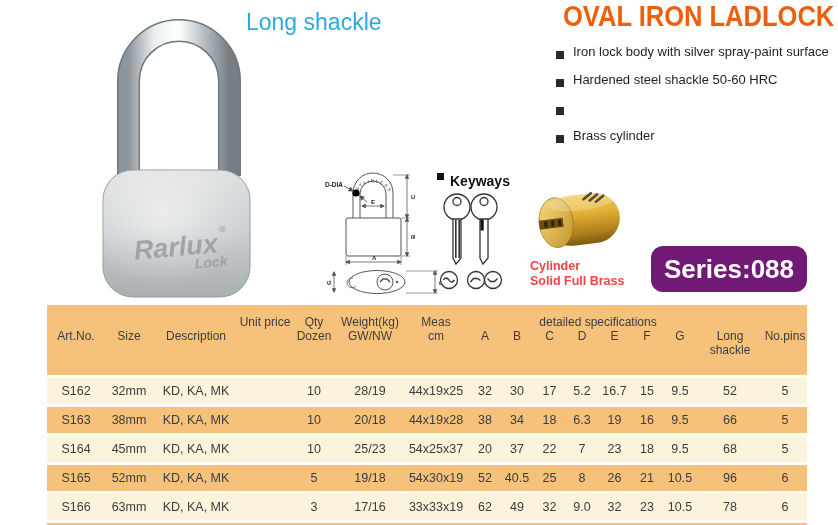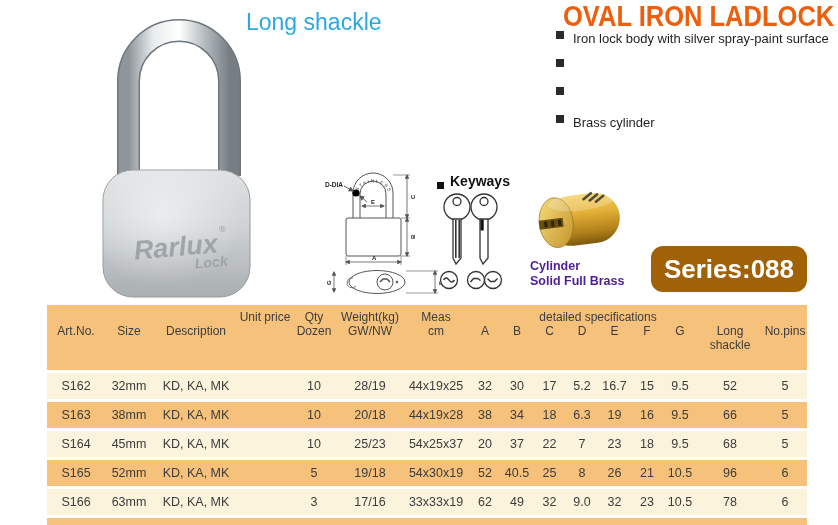--- a/index.html
+++ b/index.html
@@ -9,44 +9,44 @@
   }
   .abs{position:absolute;}
 
   
   .page-title{
     left:563px;top:0px;width:280px;
     font-size:29px;font-weight:bold;color:#ED5F0D;white-space:nowrap;
     transform:scaleX(.88);transform-origin:left top;letter-spacing:0px;
   }
   .features{left:556px;top:31px;width:280px;}
-  .feature{display:flex;align-items:flex-start;height:28px;color:#1f1f1f;font-size:13px;}
+  .feature{display:flex;align-items:flex-end;height:28px;color:#1f1f1f;font-size:13px;}
   .feature .sq{width:8px;height:8px;background:#2a2a2a;margin-right:9px;flex:0 0 auto;}
 
   .photo-label{left:246px;top:9px;font-size:23px;color:#2AA9E1;white-space:nowrap;}
 
   
-  .keyways-label{left:437px;top:173px;display:flex;align-items:flex-end;font-size:14px;font-weight:bold;color:#111;}
+  .keyways-label{left:437px;top:173px;display:flex;align-items:flex-start;font-size:14px;font-weight:bold;color:#111;}
   .keyways-label .sq{width:7px;height:7px;background:#111;margin-right:6px;}
 
   
-  .cyl-label{left:530px;top:259px;font-size:12.5px;font-weight:bold;color:#4c1d95;line-height:15px;}
+  .cyl-label{left:530px;top:259px;font-size:12.5px;font-weight:bold;color:#ef4444;line-height:15px;}
 
   
   .series-badge{
-    left:651px;top:246px;width:156px;height:46px;border-radius:12px;background:#a16207;
+    left:651px;top:246px;width:156px;height:46px;border-radius:12px;background:#701a75;
     display:flex;align-items:center;justify-content:center;
     color:#fff;font-size:26px;font-weight:bold;
   }
 
   
   .spec-table{left:47px;top:305px;}
   table{border-collapse:collapse;table-layout:fixed;width:760px;font-family:"Liberation Sans",sans-serif;}
   th{background:#F6C27B;font-weight:normal;color:#3c3c3c;font-size:12px;padding:0;line-height:14px;}
-  thead tr.h1 th{height:19px;vertical-align:bottom;}
+  thead tr.h1 th{height:19px;vertical-align:bottom;padding-top:5px;}
   thead tr.h2 th{height:16px;vertical-align:top;padding-bottom:18px;}
   td{font-size:12.5px;color:#3c3c3c;text-align:center;height:26px;border-top:3px solid #ffffff;padding:0;}
   tbody tr:nth-child(odd) td{background:#FCF3DD;}
   tbody tr:nth-child(even) td{background:#F6C27B;}
 
   svg text{font-family:"Liberation Sans",sans-serif;}
 </style>
 </head>
 <body>
 
@@ -88,20 +88,21 @@
 
 <div class="abs page-title">OVAL IRON LADLOCK</div>
 
 <div class="abs features">
   <div class="feature">
     <span class="sq"></span>
     <span>Iron lock body with silver spray-paint surface</span>
   </div>
   <div class="feature">
     <span class="sq"></span>
+    <span>Hardened steel shackle 50-60 HRC</span>
   </div>
   <div class="feature">
     <span class="sq"></span>
   </div>
   <div class="feature">
     <span class="sq"></span>
     <span>Brass cylinder</span>
   </div>
 </div>
 

